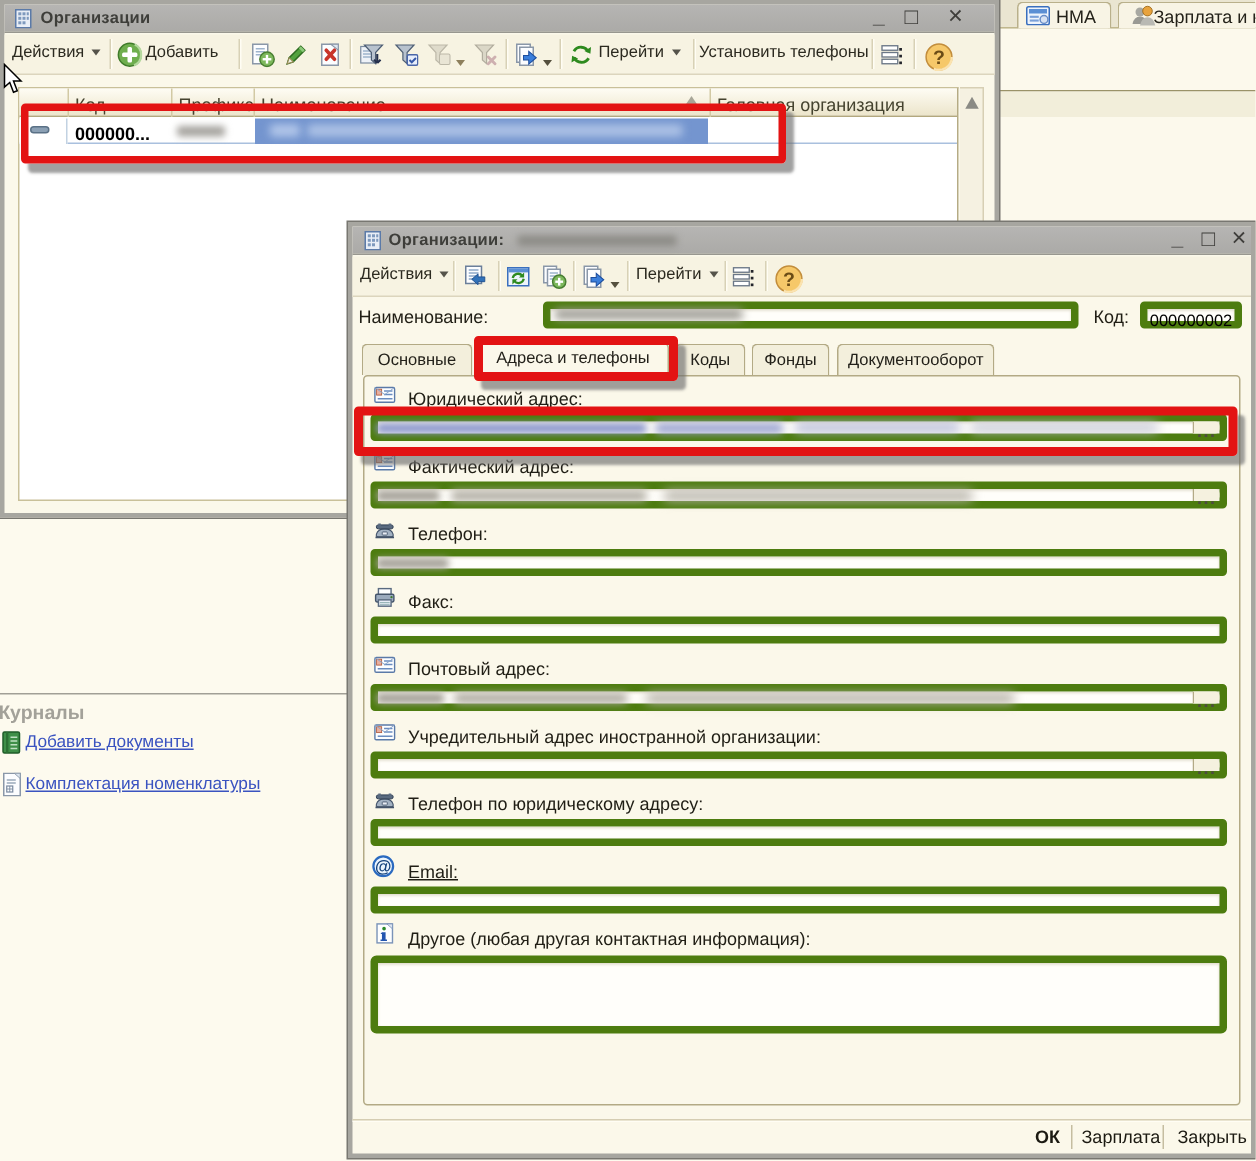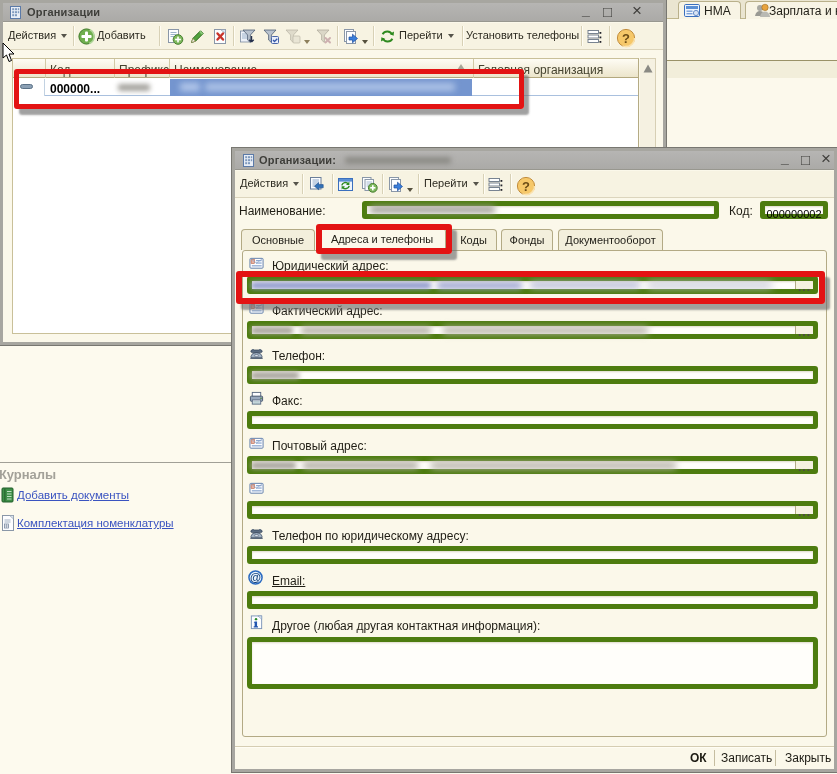--- a/index.html
+++ b/index.html
@@ -435,20 +435,21 @@
   <div class="inp" style="left:12px; top:305px; width:571px;">
       <div class="dots">...</div>
     </div>
   <div class="blur" style="left:16px; top:311px; width:45px; height:6.5px; background:#a5a198; filter:blur(2.5px);"></div>
   <div class="blur" style="left:68px; top:311px; width:115px; height:6.5px; background:#aeaaa0; filter:blur(3px);"></div>
   <div class="blur" style="left:196px; top:311px; width:245px; height:6.5px; background:#b3afa5; filter:blur(3.5px);"></div>
 
   <svg class="abs icoaddr" style="left:13px; top:330px;" viewBox="0 0 16 16">
       <use href="#ico-addr"></use>
     </svg>
+  <div class="lbl" style="left:37px; top:333px;">Учредительный адрес иностранной организации:</div>
   <div class="inp" style="left:12px; top:350px; width:571px;">
       <div class="dots">...</div>
     </div>
 
   <svg class="abs icophone" style="left:13px; top:375px;" viewBox="0 0 16 16">
       <use href="#ico-phone"></use>
     </svg>
   <div class="lbl" style="left:37px; top:378px;">Телефон по юридическому адресу:</div>
   <div class="inp" style="left:12px; top:395px; width:571px;"></div>
 
@@ -460,21 +461,21 @@
 
   <svg class="abs icoinfo" style="left:13px; top:464px;" viewBox="0 0 16 16">
       <use href="#ico-info"></use>
     </svg>
   <div class="lbl" style="left:37px; top:468px;">Другое (любая другая контактная информация):</div>
   <div class="inp" style="left:12px; top:486px; width:571px; height:52px; border-radius:4px;"></div>
 
   <div class="abs" style="left:0; top:595px; width:599px; height:1px; background:#d5cdb2; box-shadow:0 1px 0 #fffdf4;"></div>
   <div class="abs" style="left:455px; top:600px; font-size:12px; font-weight:bold; color:#1c1a12;">ОК</div>
   <div class="abs" style="left:479px; top:599px; width:1px; height:16px; background:#c5bda0;"></div>
-  <div class="abs" style="left:486px; top:600px; font-size:12px; color:#1c1a12;">Записать</div>
+  <div class="abs" style="left:486px; top:600px; font-size:12px; color:#1c1a12;">Зарплата</div>
   <div class="abs" style="left:540px; top:599px; width:1px; height:16px; background:#c5bda0;"></div>
   <div class="abs" style="left:550px; top:600px; font-size:12px; color:#1c1a12;">Закрыть</div>
 </div>
 
 <div class="red" style="left:14px; top:69px; width:510px; height:40px; border-width:5px;"></div>
 <div class="red" style="left:316px; top:224px; width:136px; height:30px;"></div>
 <div class="red" style="left:236px; top:271px; width:589px; height:33px;"></div>
 
 <svg class="abs" style="left:2px; top:42px; z-index:80;" width="14" height="21" viewBox="0 0 14 21">
   <path d="M1 1 L1 16 L4.5 13 L7 19.5 L9.5 18.5 L7 12 L12 12 Z" fill="#fff" stroke="#000" stroke-width="1"></path>

